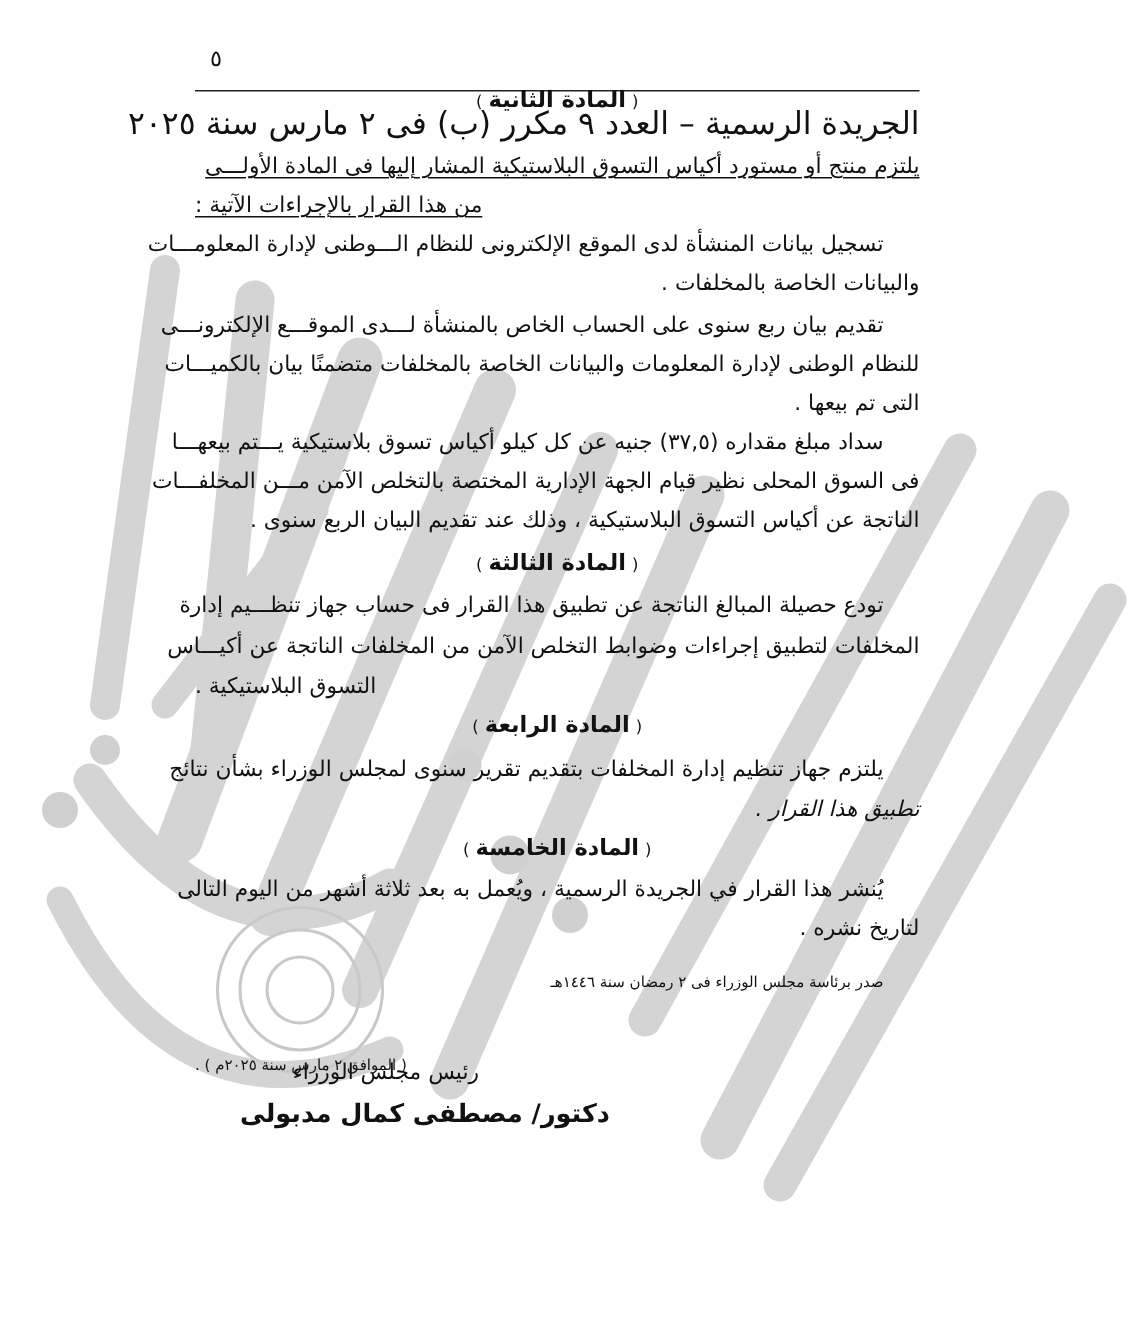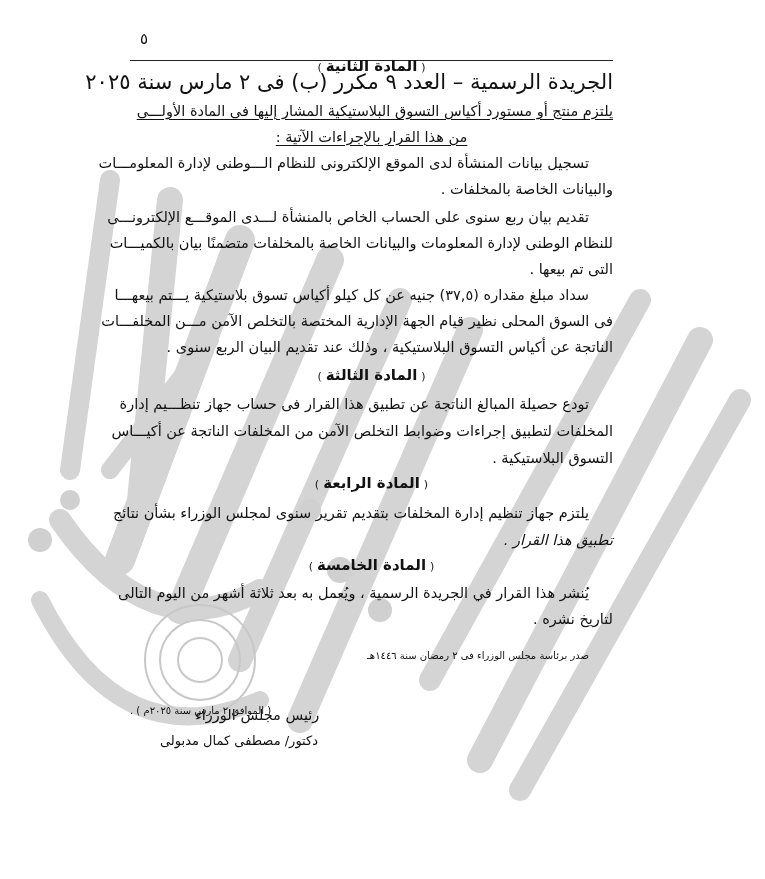--- a/index.html
+++ b/index.html
@@ -11,21 +11,21 @@
   .header-title { position:absolute; right:0; top:0; font-size:21px; white-space:nowrap;margin-top:40px; }
   .header-page { position:absolute; left:10px; top:0; font-size:15px; }
   .header-rule { position:absolute; top:60px; left:0; width:483px; height:0; border-top:1.5px solid #222; }
   .line { position:absolute; right:0; width:483px; font-size:14.5px; line-height:22px; white-space:nowrap; text-align:justify; }
   .heading { position:absolute; left:0; width:483px; text-align:center; font-size:15px; font-weight:bold; white-space:nowrap; }
   .heading .paren { font-weight:normal; font-size:11px; margin:0 4px; }
   .ul { text-decoration:underline; text-underline-offset:3px; }
   .indent { padding-right:24px; }
   .small { font-size:10px; }
   .sig-title { position:absolute; font-size:14.5px; white-space:nowrap; }
-  .sig-name { position:absolute; font-size:13px; font-weight:normal; white-space:nowrap; }
+  .sig-name { position:absolute; font-size:17px; font-weight:bold; white-space:nowrap; }
 </style>
 </head>
 <body>
 
 <svg class="watermark" viewBox="0 0 765 879">
   <g fill="none" stroke="#d4d4d4" stroke-linecap="round">
     <path d="M110 180 L70 470" stroke-width="20"></path>
     <path d="M170 200 L140 500" stroke-width="26"></path>
     <path d="M240 240 L120 560" stroke-width="30"></path>
     <path d="M330 260 L180 610" stroke-width="28"></path>
@@ -56,36 +56,36 @@
   <div class="header">
     <span class="header-title">الجريدة الرسمية – العدد ٩ مكرر (ب) فى ٢ مارس سنة ٢٠٢٥</span>
     <span class="header-page">٥</span>
   </div>
   <div class="header-rule"></div>
 
   <div class="heading" style="top:57px;text-align:center;">
     <span class="paren">(</span><span>المادة الثانية</span><span class="paren">)</span>
   </div>
   <div class="line ul" style="top:100px;">يلتزم منتج أو مستورد أكياس التسوق البلاستيكية المشار إليها فى المادة الأولـــى</div>
-  <div class="line" style="top:126px;text-align:center;"><span class="ul">من هذا القرار بالإجراءات الآتية :</span></div>
+  <div class="line" style="top:126px;text-align:left;"><span class="ul">من هذا القرار بالإجراءات الآتية :</span></div>
   <div class="line indent" style="top:152px;">تسجيل بيانات المنشأة لدى الموقع الإلكترونى للنظام الـــوطنى لإدارة المعلومـــات</div>
   <div class="line" style="top:178px;text-align:right;">والبيانات الخاصة بالمخلفات .</div>
   <div class="line indent" style="top:206px;">تقديم بيان ربع سنوى على الحساب الخاص بالمنشأة لـــدى الموقـــع الإلكترونـــى</div>
   <div class="line" style="top:232px;">للنظام الوطنى لإدارة المعلومات والبيانات الخاصة بالمخلفات متضمنًا بيان بالكميـــات</div>
   <div class="line" style="top:258px;text-align:right;">التى تم بيعها .</div>
   <div class="line indent" style="top:284px;">سداد مبلغ مقداره (٣٧,٥) جنيه عن كل كيلو أكياس تسوق بلاستيكية يـــتم بيعهـــا</div>
   <div class="line" style="top:310px;">فى السوق المحلى نظير قيام الجهة الإدارية المختصة بالتخلص الآمن مـــن المخلفـــات</div>
   <div class="line" style="top:336px;text-align:right;">الناتجة عن أكياس التسوق البلاستيكية ، وذلك عند تقديم البيان الربع سنوى .</div>
 
   <div class="heading" style="top:366px;">
     <span class="paren">(</span><span>المادة الثالثة</span><span class="paren">)</span>
   </div>
   <div class="line indent" style="top:393px;">تودع حصيلة المبالغ الناتجة عن تطبيق هذا القرار فى حساب جهاز تنظـــيم إدارة</div>
   <div class="line" style="top:420px;padding-left:40px;">المخلفات لتطبيق إجراءات وضوابط التخلص الآمن من المخلفات الناتجة عن أكيـــاس</div>
-  <div class="line" style="top:447px;text-align:right;">التسوق البلاستيكية .</div>
+  <div class="line" style="top:447px;text-align:left;">التسوق البلاستيكية .</div>
 
   <div class="heading" style="top:474px;">
     <span class="paren">(</span><span>المادة الرابعة</span><span class="paren">)</span>
   </div>
   <div class="line indent" style="top:502px;">يلتزم جهاز تنظيم إدارة المخلفات بتقديم تقرير سنوى لمجلس الوزراء بشأن نتائج</div>
   <div class="line" style="top:529px;text-align:right;font-style:italic;">تطبيق هذا القرار .</div>
 
   <div class="heading" style="top:556px;">
     <span class="paren">(</span><span>المادة الخامسة</span><span class="paren">)</span>
   </div>

